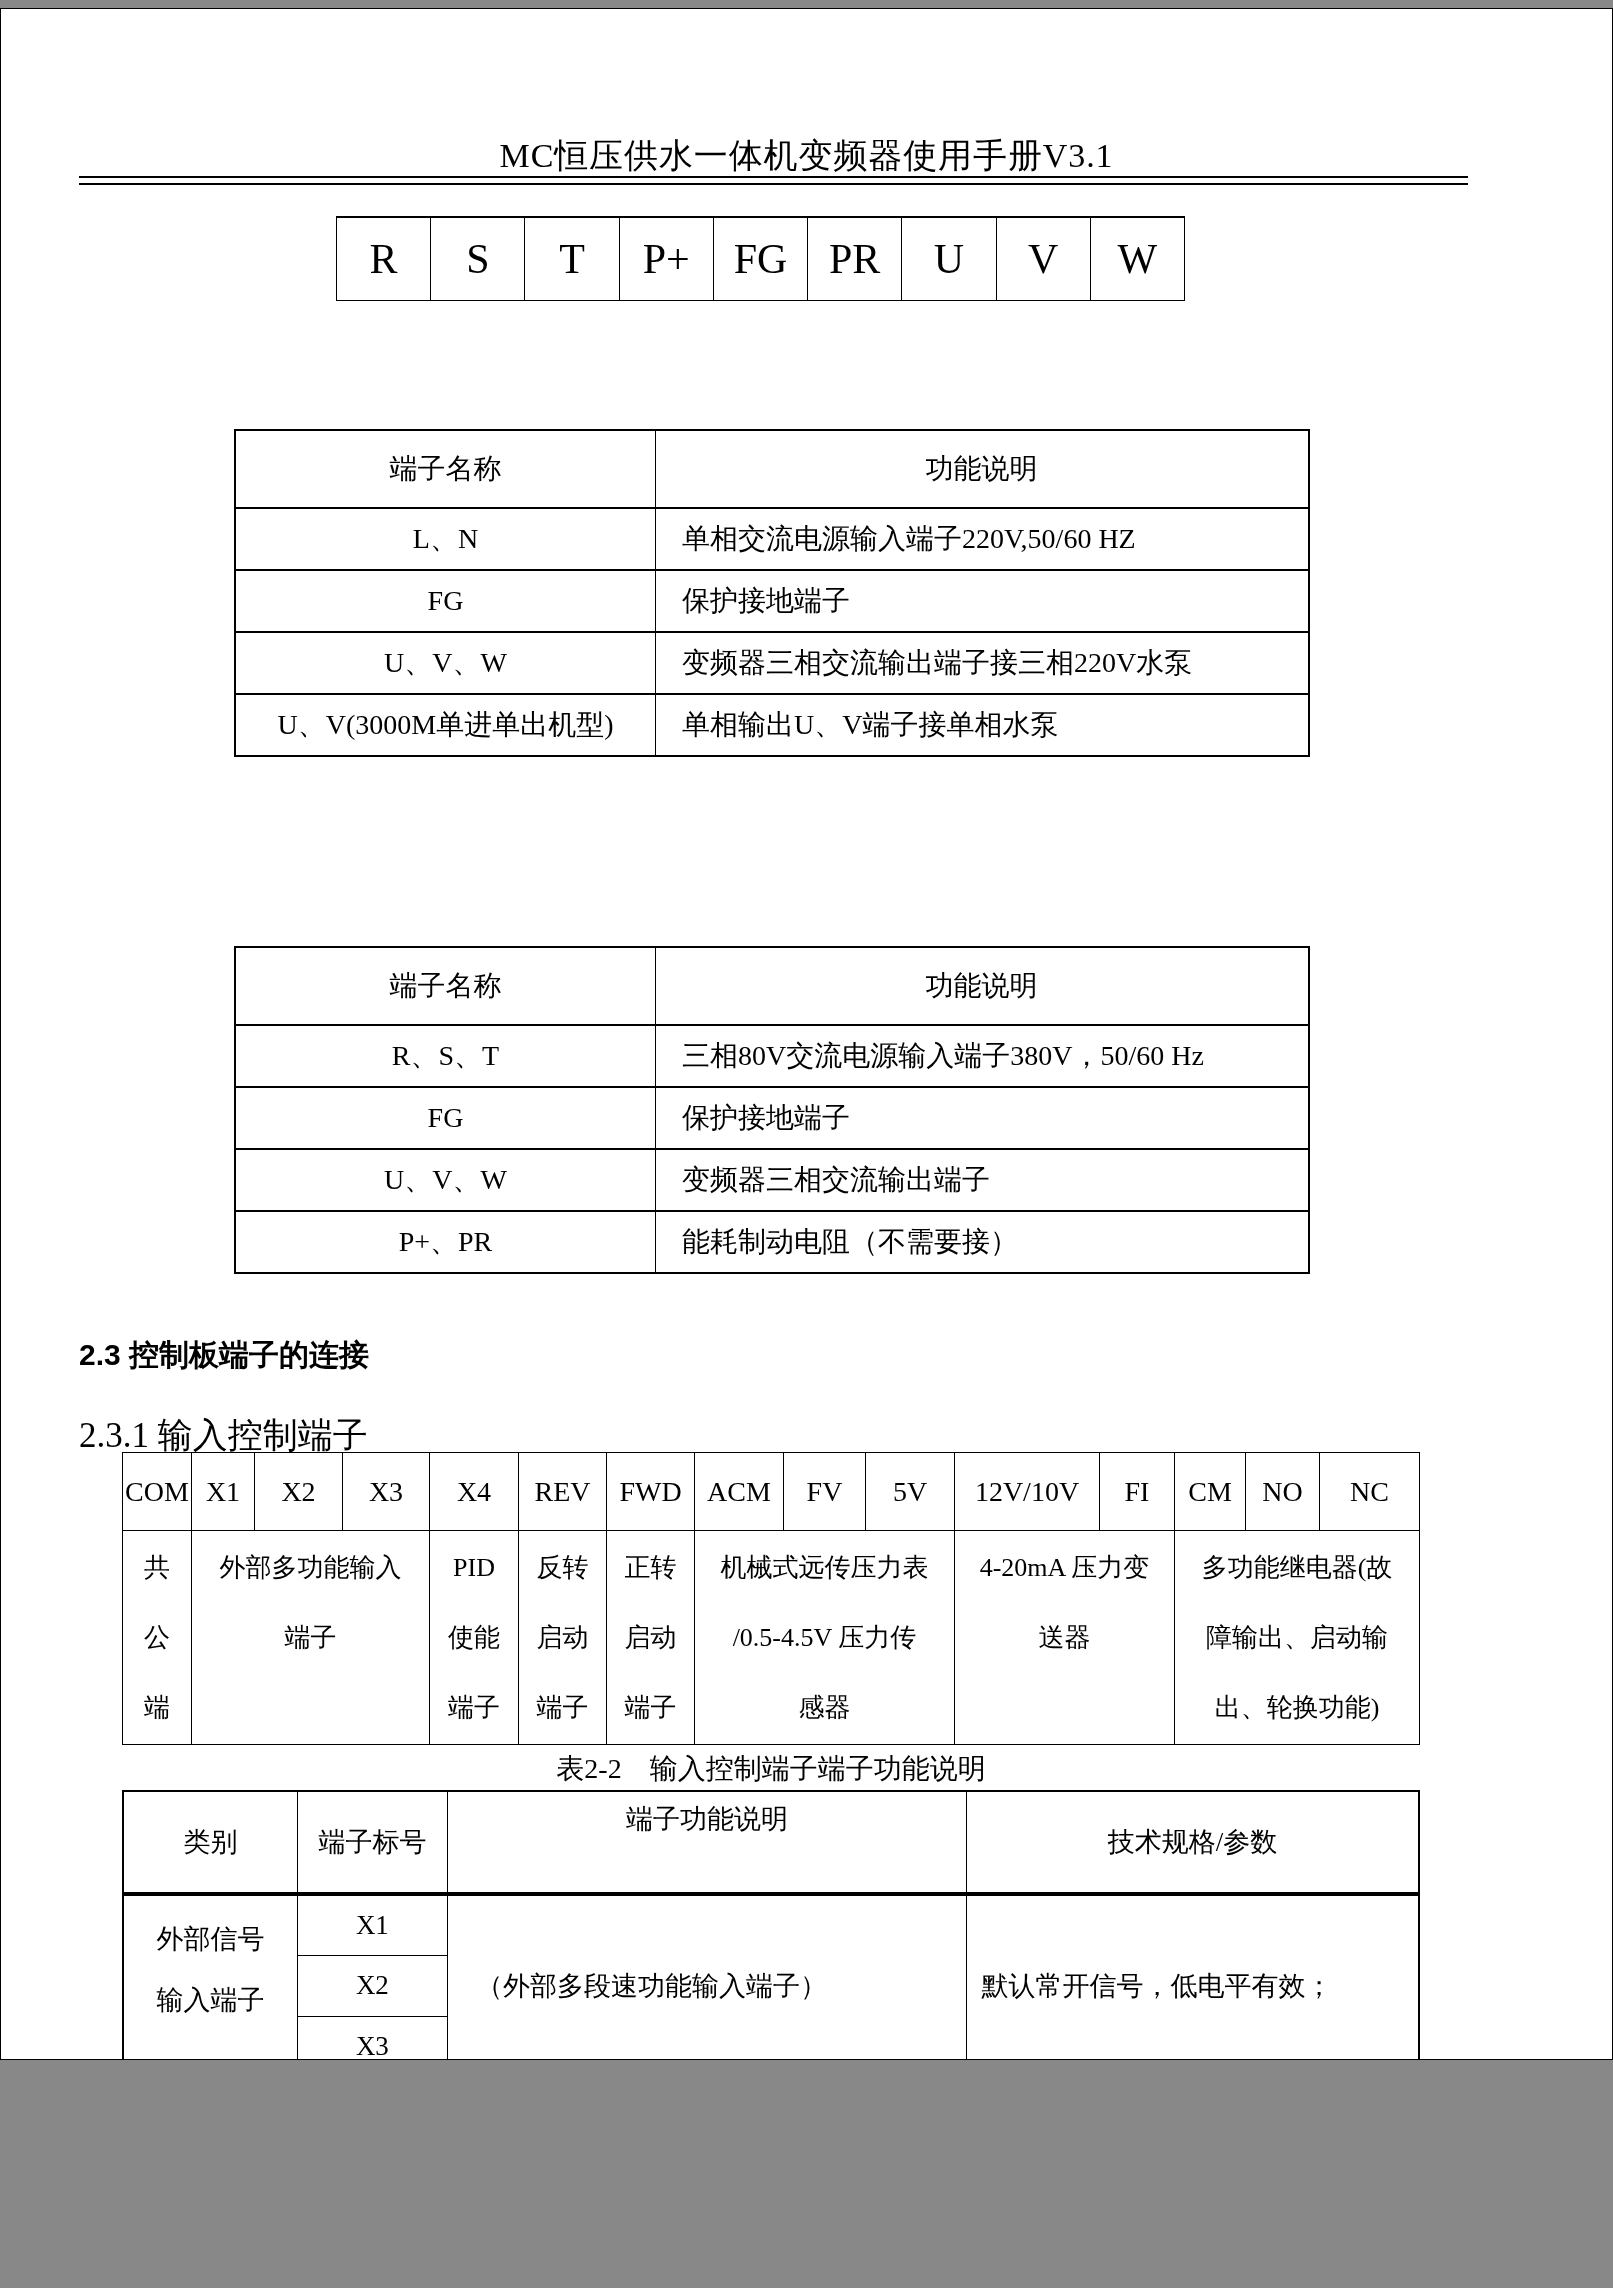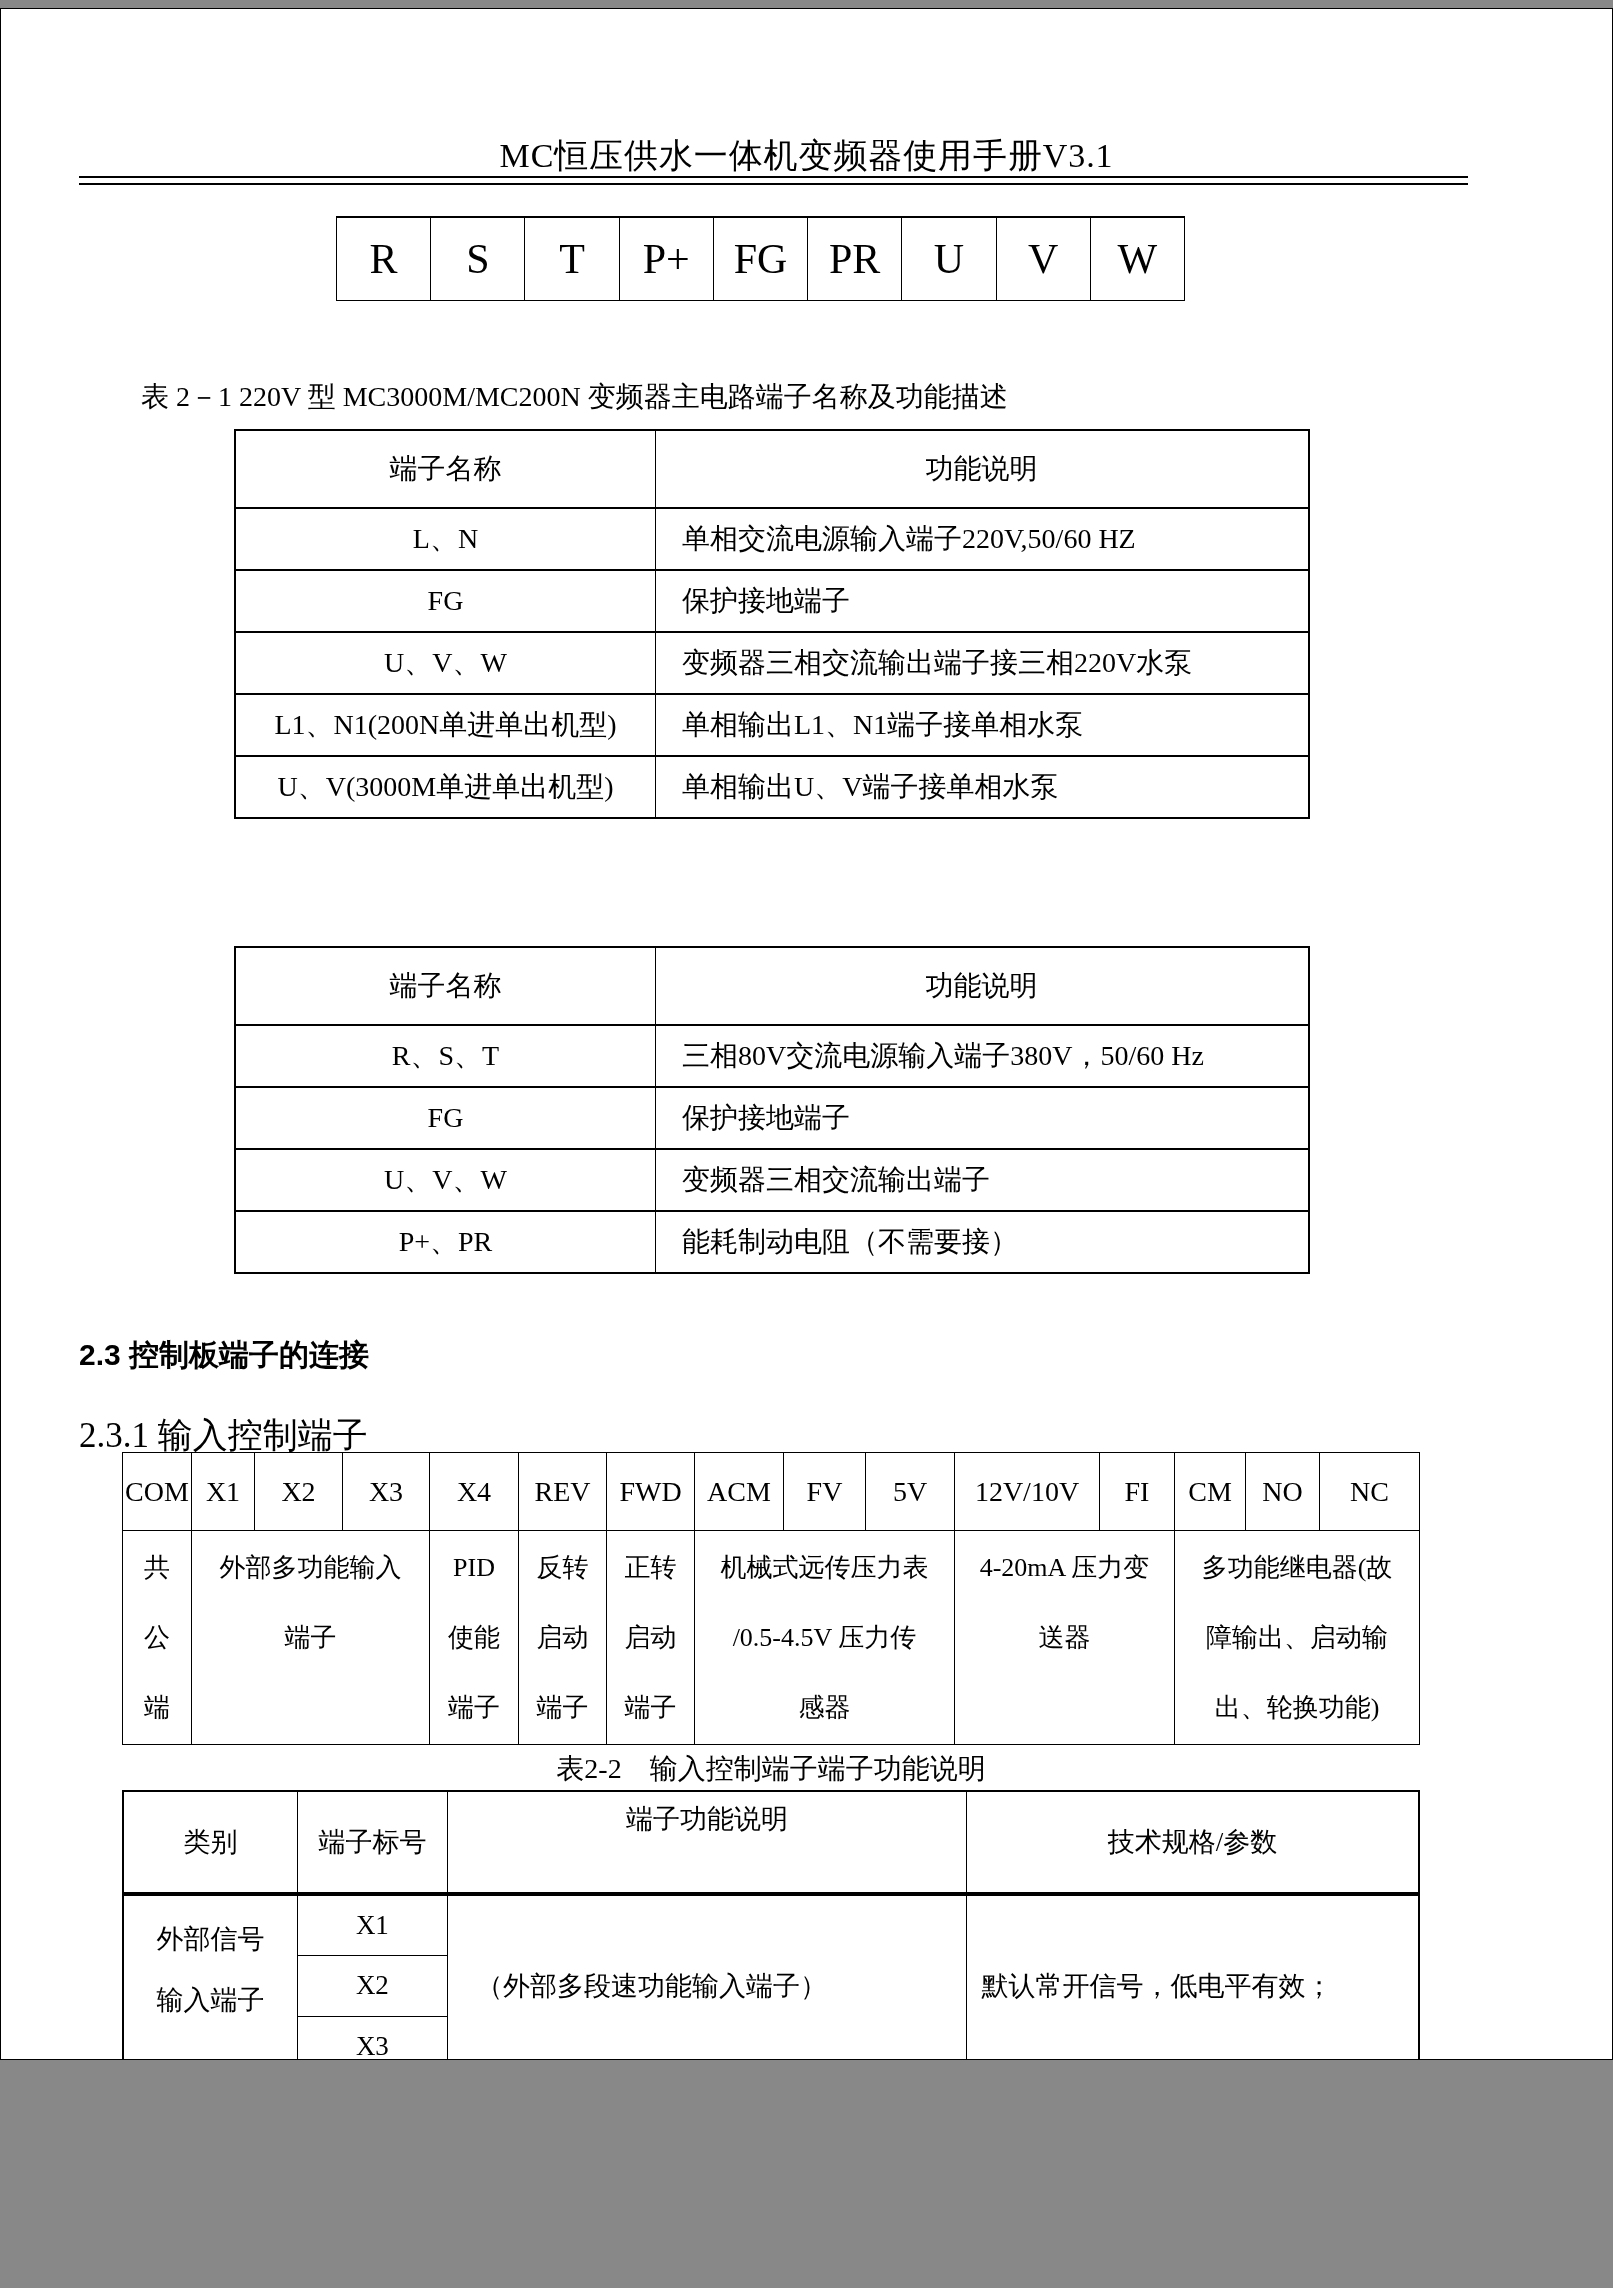--- a/index.html
+++ b/index.html
@@ -93,42 +93,37 @@
       <td>P+</td>
       <td>FG</td>
       <td>PR</td>
       <td>U</td>
       <td>V</td>
       <td>W</td>
     </tr>
   </tbody>
     </table>
 
-  <div class="abs tbl-title t1-title">表 2－1 220V 型 MC3000M/MC200N 变频器主电路端子名称及功能描述</div>
   <table class="abs main-table t1">
     <tbody>
         <tr class="h-head">
       <td class="c1 hd">端子名称</td>
       <td class="c2 hd" style="padding-left:0;">功能说明</td>
     </tr>
     <tr class="h-row">
       <td class="c1">L、N</td>
       <td class="c2">单相交流电源输入端子220V,50/60 HZ</td>
     </tr>
     <tr class="h-row">
       <td class="c1">FG</td>
       <td class="c2">保护接地端子</td>
     </tr>
     <tr class="h-row">
       <td class="c1">U、V、W</td>
       <td class="c2">变频器三相交流输出端子接三相220V水泵</td>
-    </tr>
-    <tr class="h-row">
-      <td class="c1">L1、N1(200N单进单出机型)</td>
-      <td class="c2">单相输出L1、N1端子接单相水泵</td>
     </tr>
     <tr class="h-row">
       <td class="c1">U、V(3000M单进单出机型)</td>
       <td class="c2">单相输出U、V端子接单相水泵</td>
     </tr>
   </tbody>
     </table>
 
   <table class="abs main-table t2">
     <tbody>

